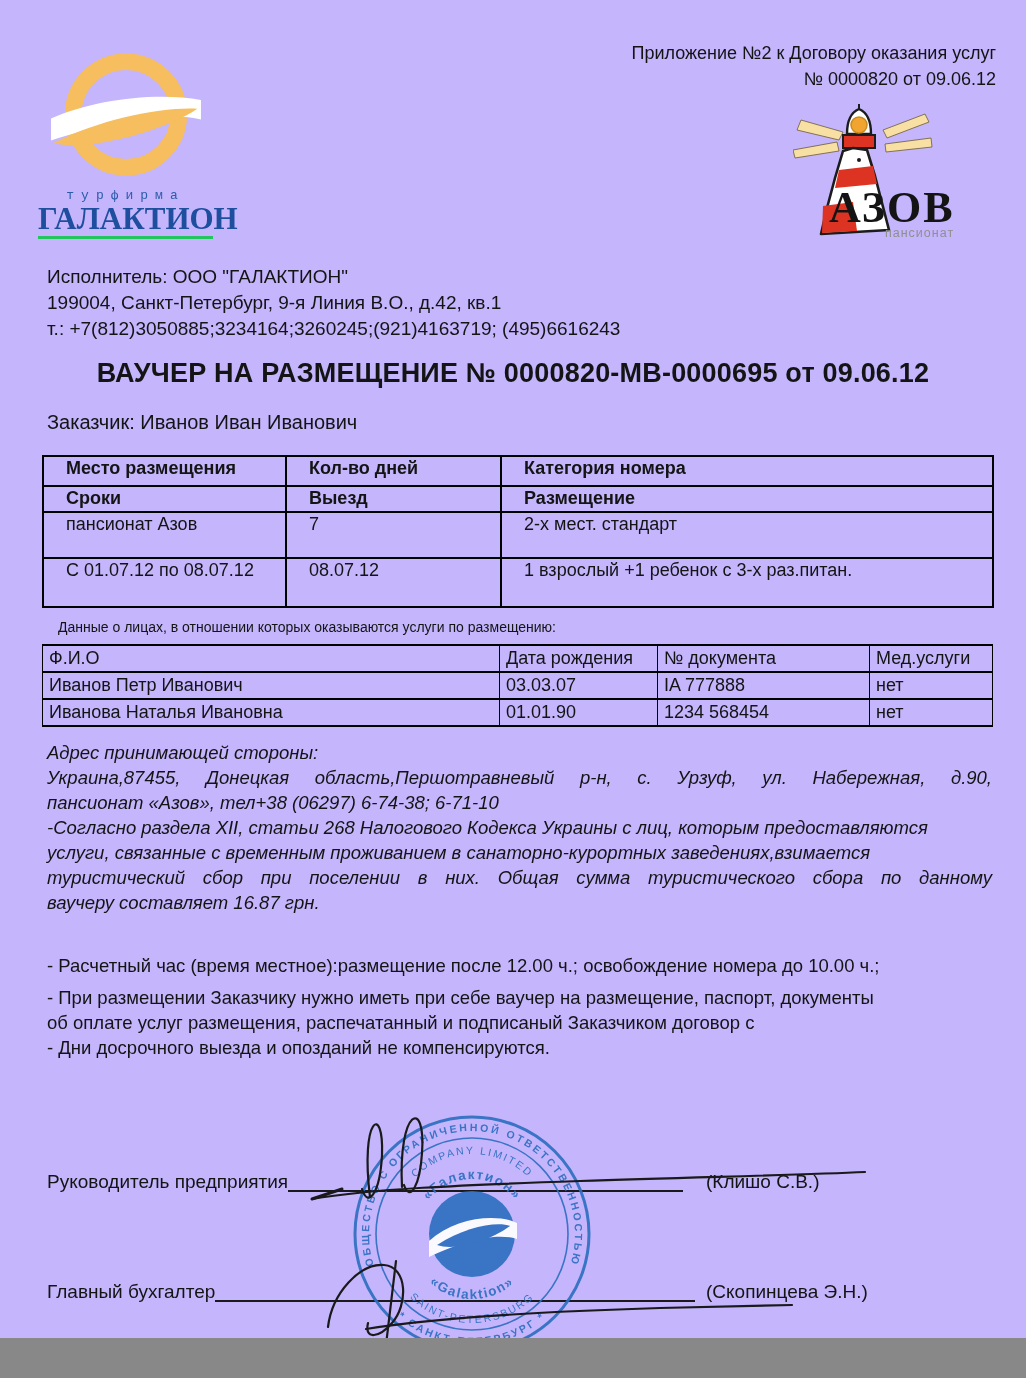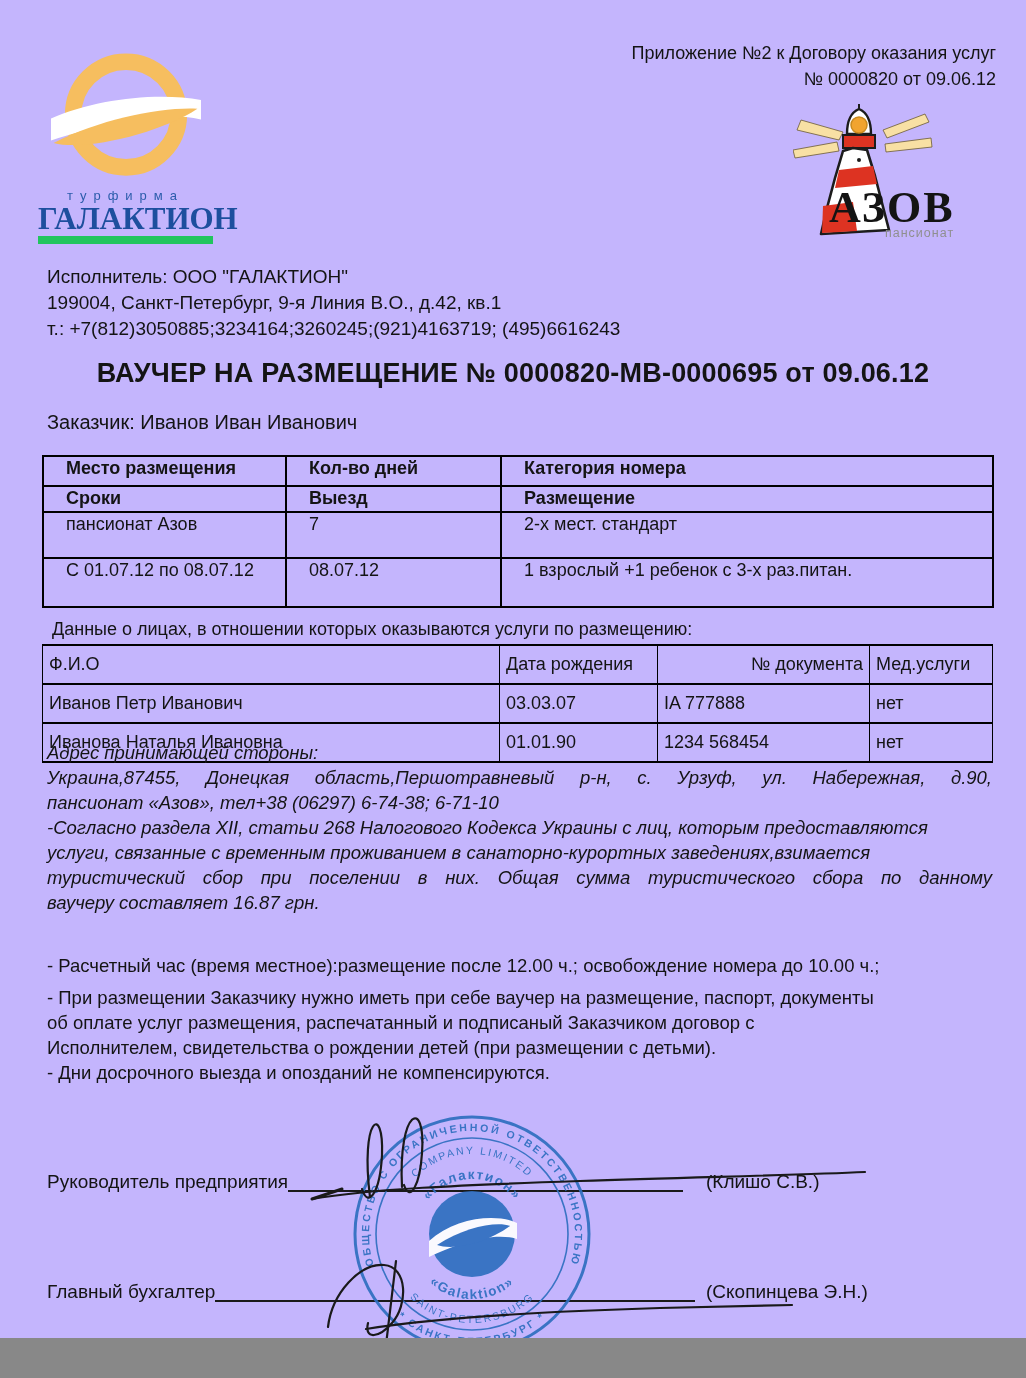--- a/index.html
+++ b/index.html
@@ -6,44 +6,44 @@
   .page{
     position:relative;width:1026px;height:1338px;margin:0 auto;
     background:#c4b5fd;overflow:hidden;
     font-family:"Liberation Sans",sans-serif;color:#141414;
   }
   .abs{position:absolute;}
   
   .appendix{top:40px;right:30px;text-align:right;font-size:18px;line-height:26px;}
   
   .glx{left:38px;top:50px;width:175px;text-align:center;}
-  .glx .tagline{font-size:13px;letter-spacing:7px;color:#2b5cab;margin-top:2px;}
+  .glx .tagline{font-size:13px;letter-spacing:7px;color:#2b5cab;margin-top:2px;font-family:Liberation Mono, monospace;}
   .glx .brand{font-family:"Liberation Serif",serif;font-weight:bold;font-size:31px;
-    color:#1d4f9e;border-bottom:8px solid #22c55e;padding-bottom:1px;line-height:32px;}
+    color:#1d4f9e;border-bottom:3px solid #22c55e;padding-bottom:1px;line-height:32px;}
   
   .azv{left:793px;top:104px;width:180px;height:145px;}
   
   .company{left:47px;top:264px;font-size:19px;line-height:26px;}
   
   .title{left:0;top:358px;width:100%;text-align:center;font-size:27px;font-weight:bold;letter-spacing:.2px;}
   .customer{left:47px;top:411px;font-size:20px;}
   
   table{border-collapse:collapse;table-layout:fixed;}
   .t1{left:42px;top:455px;width:950px;}
   .t1 th,.t1 td{border:2px solid #000;padding:1px 22px;font-size:18px;text-align:left;vertical-align:top;font-weight:normal;}
   .t1 .hr th{font-weight:bold;}
   .t1 .h1 th{height:26px;}
   .t1 .h2 th{height:22px;}
   .t1 .r1 td{height:42px;}
   .t1 .r2 td{height:45px;}
-  .caption{left:52px;top:619px;font-size:18px;}
+  .caption{left:58px;top:619px;font-size:14px;}
   .t2{left:42px;top:644px;width:950px;}
-  .t2 th,.t2 td{border:solid #000;border-width:2px 1px;padding:7px 6px;font-size:18px;
+  .t2 th,.t2 td{border:solid #000;border-width:2px 1px;padding:1px 6px;font-size:18px;
     text-align:left;vertical-align:middle;font-weight:normal;height:23px;}
-  .t2 th[data-center="1"]{text-align:right;}
+  .t2 th[data-center="1"]{text-align:left;}
   
   .host{left:47px;top:740px;width:945px;font-size:18.5px;line-height:25px;font-style:italic;}
   .notes{left:47px;top:953px;width:945px;font-size:18.5px;line-height:25px;}
   .jl{text-align:justify;text-align-last:justify;}
   .mb{margin-bottom:7px;}
   
   .sig-row{position:absolute;left:47px;right:0;font-size:19px;height:24px;}
   .uline{display:inline-block;border-bottom:2px solid #1a1a1a;height:14px;vertical-align:-4px;}
   .sig-name{position:absolute;left:659px;top:0;}
   
@@ -171,21 +171,20 @@
     <div>-Согласно раздела XII, статьи 268 Налогового Кодекса Украины с лиц, которым предоставляются</div>
     <div>услуги, связанные с временным проживанием в санаторно-курортных заведениях,взимается</div>
     <div class="jl">туристический сбор при поселении в них. Общая сумма туристического сбора по данному</div>
     <div>ваучеру составляет 16.87 грн.</div>
   </div>
 
   <div class="abs notes">
     <div class="mb">- Расчетный час (время местное):размещение после 12.00 ч.; освобождение номера до 10.00 ч.;</div>
     <div>- При размещении Заказчику нужно иметь при себе ваучер на размещение, паспорт, документы</div>
     <div>об оплате услуг размещения, распечатанный и подписаный Заказчиком договор с</div>
-    <div>Исполнителем, свидетельства о рождении детей (при размещении с детьми).</div>
     <div>- Дни досрочного выезда и опозданий не компенсируются.</div>
   </div>
 
   <div class="sig-row" style="top:1171px">
     <span>Руководитель предприятия</span><span class="uline" style="width:395px"></span>
     <span class="sig-name">(Клишо С.В.)</span>
   </div>
   <div class="sig-row" style="top:1281px">
     <span>Главный бухгалтер</span><span class="uline" style="width:480px"></span>
     <span class="sig-name">(Скопинцева Э.Н.)</span>

